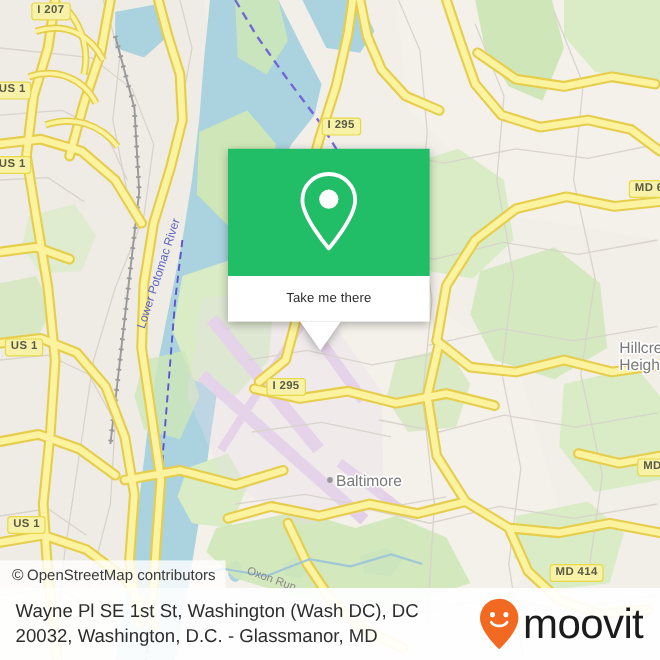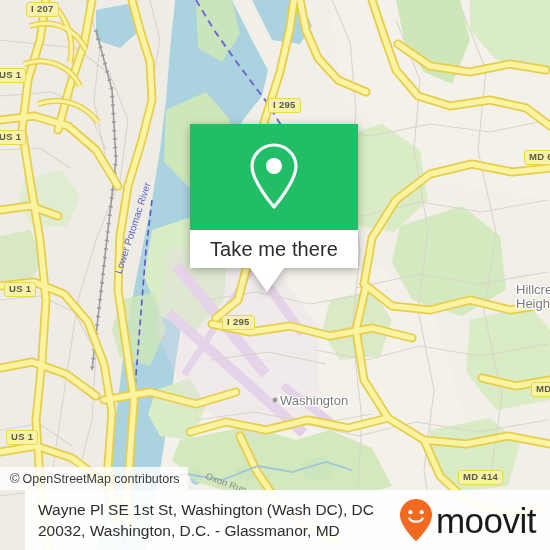--- a/index.html
+++ b/index.html
@@ -102,21 +102,21 @@
   }
   #popup-foot {
     height: 38px;
     background: #ffffff;
     display: flex;
     align-items: center;
     justify-content: center;
   }
   #popup-cta {
     color: #2b2b2b;
-    font-size: 20px;
+    font-size: 11px;
     letter-spacing: .1px;
     font-family: "Liberation Sans", sans-serif;
   }
   #popup-tail {
     position: absolute;
     left: 60px; top: 144px;
     width: 0; height: 0;
     border-left: 17px solid transparent;
     border-right: 17px solid transparent;
     border-top: 24px solid #ffffff;
@@ -125,21 +125,20 @@
   
   #bottombar {
     position: absolute;
     left: 0; right: 0; bottom: 0;
     height: 60px;
     background: rgba(255,255,255,0.93);
     display: flex;
     align-items: center;
     justify-content: space-between;
     padding: 0 12px 0 13px;
-    margin-left: 25px;
   }
   #address {
     color: #2d2d2d;
     font-size: 15.5px;
     line-height: 21px;
     max-width: 380px;
     font-family: "Liberation Sans", sans-serif;
   }
   #brand {
     display: flex;
@@ -330,21 +329,21 @@
         <div class="shield" style="left: 268px; top: 98px;">I 295</div>
         <div class="shield" style="left: 524px; top: 150px;">MD 6</div>
         <div class="shield" style="left: 4px; top: 282px;">US 1</div>
         <div class="shield" style="left: 222px; top: 315px;">I 295</div>
         <div class="shield" style="left: 531px; top: 382px;">MD 4</div>
         <div class="shield" style="left: 6px; top: 430px;">US 1</div>
         <div class="shield" style="left: 458px; top: 470px;">MD 414</div>
       </div>
 
     <div id="places">
-        <div class="place-label" style="left: 280px; top: 393px;">Washington</div>
+        <div class="place-label" style="left: 280px; top: 393px;">Baltimore</div>
         <div class="place-label" style="left: 516px; top: 282px;">Hillcrest</div>
         <div class="place-label" style="left: 516px; top: 296px;">Heights</div>
       </div>
 
     <div id="waters">
         <div class="water-label" style="left: 118px; top: 268px; transform: rotate(-72deg); transform-origin: left center;">Lower Potomac River</div>
       </div>
 
     <div id="streams">
         <div class="stream-label" style="left: 206px; top: 470px; transform: rotate(20deg); transform-origin: left center;">Oxon Run</div>

